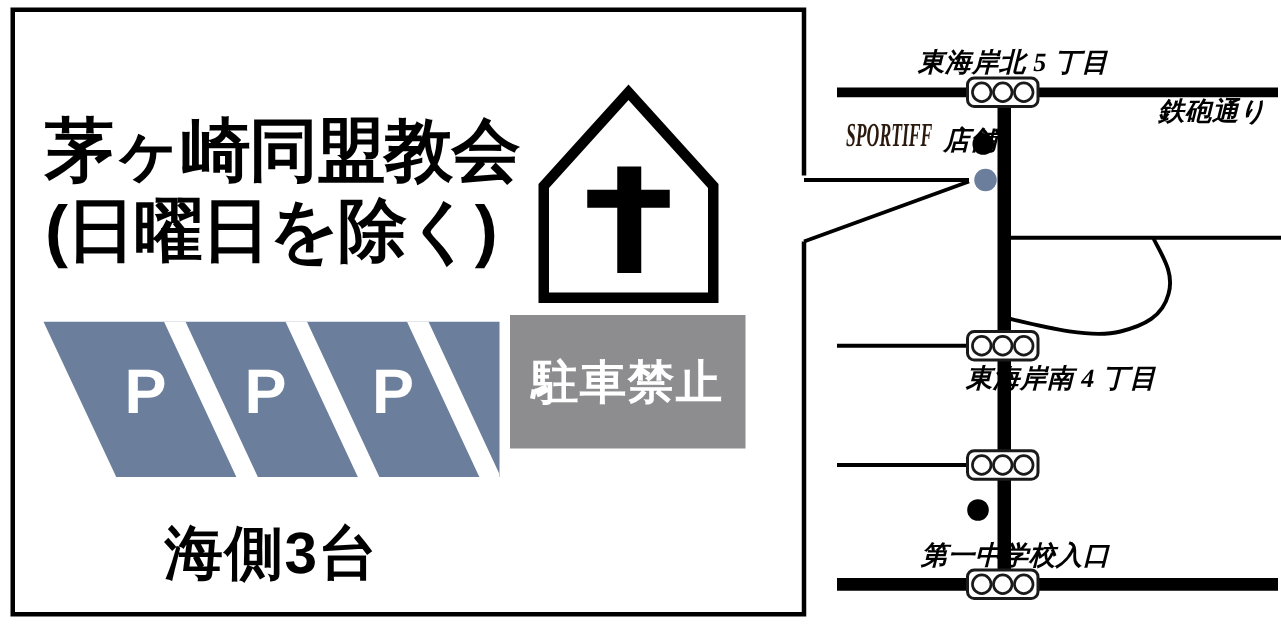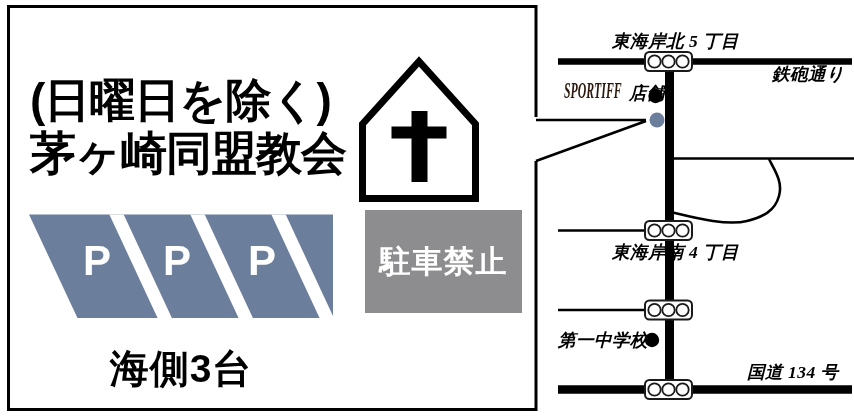--- a/index.html
+++ b/index.html
@@ -13,23 +13,23 @@
   .title{
     position:absolute;left:30px;top:74px;
     font-size:46px;line-height:53px;font-weight:900;color:#000;
     letter-spacing:-1px;white-space:nowrap;
   }
   .p-letter{
     position:absolute;transform:translate(-50%,-50%);
     color:#fff;font-size:42px;font-weight:700;line-height:1;
   }
   .no-parking{
-    position:absolute;left:340px;top:210px;width:157px;height:103px;
+    position:absolute;left:340px;top:210px;width:157px;height:89px;
     background:#8d8d8f;display:flex;align-items:center;justify-content:center;
-    color:#fff;font-size:31px;font-weight:900;letter-spacing:1px;white-space:nowrap;margin-left:25px;
+    color:#fff;font-size:31px;font-weight:900;letter-spacing:1px;white-space:nowrap;
   }
   .capacity{
     position:absolute;left:29px;top:342px;width:304px;text-align:center;
     font-size:39px;font-weight:900;color:#000;letter-spacing:1px;white-space:nowrap;
   }
 
   
   .maplabel{
     position:absolute;color:#000;white-space:nowrap;
     font-family:"Liberation Serif","DejaVu Serif",serif;
@@ -37,21 +37,21 @@
   }
   .t-north{left:612px;top:31px;}
   .t-teppo{left:772px;top:40px;margin-top:24px;}
   .t-sportiff{left:564px;top:83px;display:flex;align-items:flex-end;}
   .sportiff-name{
     display:inline-block;font-family:"Liberation Serif","DejaVu Serif",serif;
     font-weight:700;font-size:19px;line-height:20px;color:#2b190d;
     transform:scale(0.62,1.18);transform-origin:left bottom;letter-spacing:0;
   }
   .sportiff-suffix{margin-left:-28px;font-size:17.5px;line-height:20px;}
-  .t-south{left:612px;top:242px;}
+  .t-south{left:644px;top:242px;}
   .t-school{left:558px;top:330px;}
   .t-entrance{left:614px;top:360px;}
   .t-route{left:747px;top:362px;}
 </style>
 </head>
 <body>
 
 <div class="stage">
 
   <svg width="854" height="420" viewBox="0 0 854 420">
@@ -108,22 +108,22 @@
       <circle cx="668.5" cy="389.5" r="6.2" fill="#fff" stroke="#1a1a1a" stroke-width="1.8"></circle>
       <circle cx="682.5" cy="389.5" r="6.2" fill="#fff" stroke="#1a1a1a" stroke-width="1.8"></circle>
     </g>
 
     <circle cx="655.5" cy="96" r="7.2" fill="#000"></circle>
     <circle cx="657" cy="120" r="7.5" fill="#6b7e9b"></circle>
     <circle cx="652" cy="340" r="7.2" fill="#000"></circle>
   </svg>
 
   <div class="title">
+    <div>茅ヶ崎同盟教会</div>
     <div>(日曜日を除く)</div>
-    <div>茅ヶ崎同盟教会</div>
   </div>
 
   <span class="p-letter" style="left:97px;top:261px">P</span>
   <span class="p-letter" style="left:177px;top:261px">P</span>
   <span class="p-letter" style="left:262px;top:261px">P</span>
 
   <div class="no-parking">
     <span>駐車禁止</span>
   </div>
 
@@ -131,16 +131,15 @@
 
   <span class="maplabel t-north">東海岸北 5 丁目</span>
   <span class="maplabel t-teppo">鉄砲通り</span>
 
   <span class="maplabel t-sportiff">
     <span class="sportiff-name">SPORTIFF</span>
     <span class="sportiff-suffix">店舗</span>
   </span>
 
   <span class="maplabel t-south">東海岸南 4 丁目</span>
-  <span class="maplabel t-school">第一中学校</span>
-  <span class="maplabel t-route">国道 134 号</span>
+  <span class="maplabel t-entrance">第一中学校入口</span>
 
 </div>
 
 </body></html>

